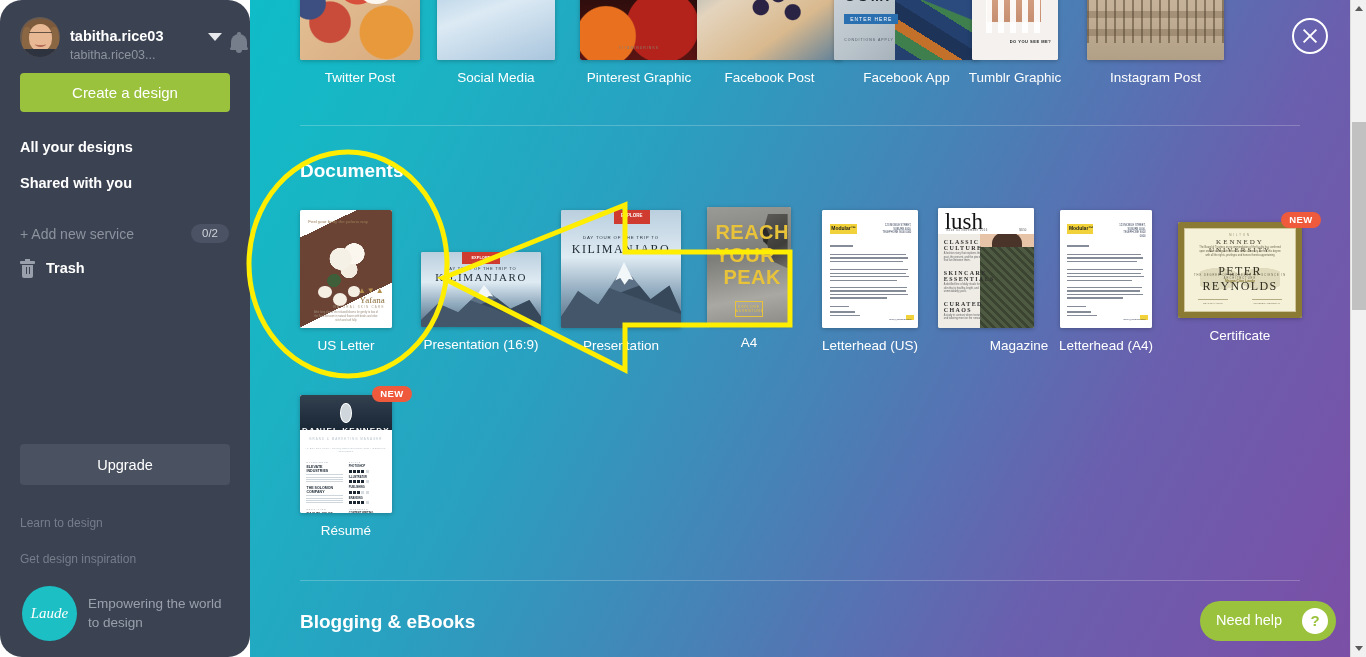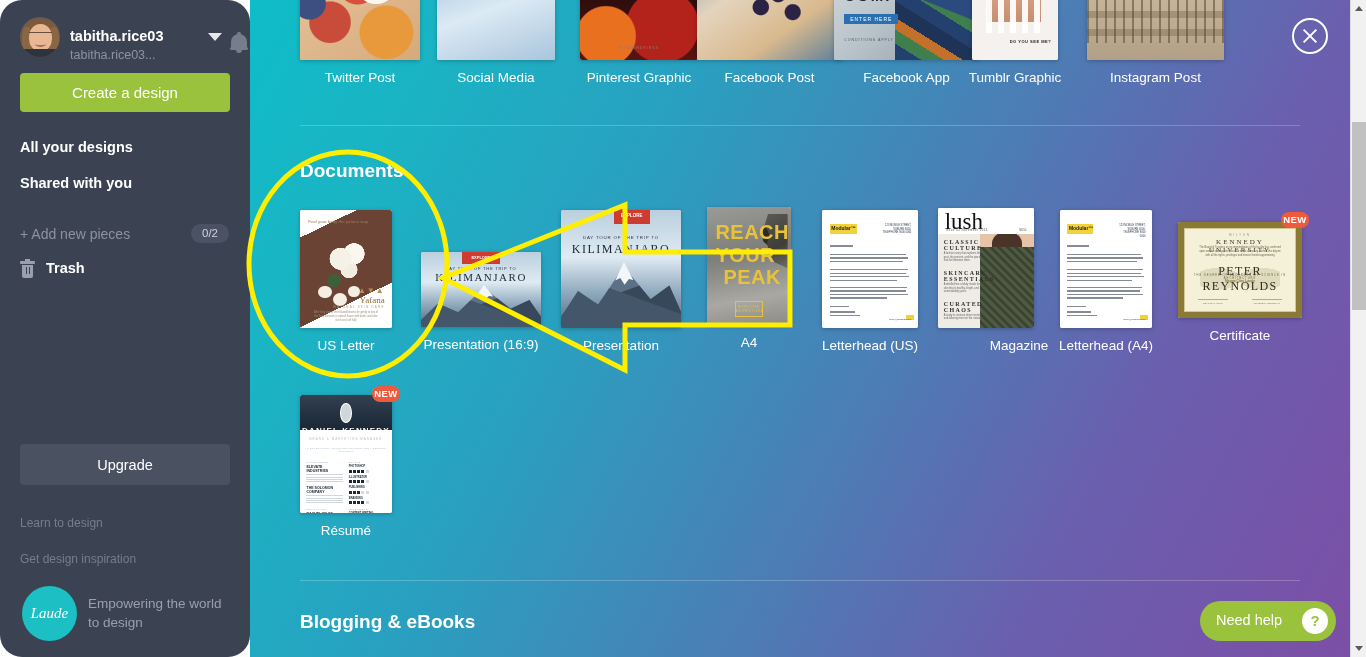--- a/index.html
+++ b/index.html
@@ -145,21 +145,21 @@
   .cell{ position:absolute; }
   .thumb{
     position:absolute; left:0; top:0; overflow:hidden; border-radius:2px;
     box-shadow:0 1px 4px rgba(0,0,0,.25); background:#ddd;
   }
   .cell .label{
     position:absolute; left:-40px; width:calc(100% + 80px); text-align:center;
     color:#fff; font-size:13.5px; white-space:nowrap;
   }
   .badge-new{
-    position:absolute; width:28px; height:16px; border-radius:8px; background:#f05a3c;
+    position:absolute; width:40px; height:16px; border-radius:8px; background:#f05a3c;
     color:#fff; font-size:9.5px; font-weight:bold; letter-spacing:.4px;
     text-align:center; line-height:16px; z-index:5;
   }
 
   
   .tw-berry{ position:absolute; inset:0;
     background:
       radial-gradient(circle at 14% 28%, #2a3b6b 0 16%, transparent 17%),
       radial-gradient(circle at 8% 55%, #3c4f80 0 12%, transparent 13%),
       radial-gradient(circle at 25% 70%, #c94b3a 0 16%, transparent 17%),
@@ -374,21 +374,21 @@
         <div class="base"></div>
         <div class="knob"></div>
     </div>
   </div>
 
   <button class="create-btn">Create a design</button>
 
   <div class="navlink" id="nav-all">All your designs</div>
   <div class="navlink" id="nav-shared">Shared with you</div>
 
-  <div class="addfolder">+ Add new pieces</div>
+  <div class="addfolder">+ Add new service</div>
   <div class="folder-count">0/2</div>
 
   <div class="trash-row">
     <div class="trash-icon">
       <div class="handle"></div>
         <div class="lid"></div>
         <div class="can"></div>
         <div class="s1"></div>
         <div class="s2"></div>
     </div>

